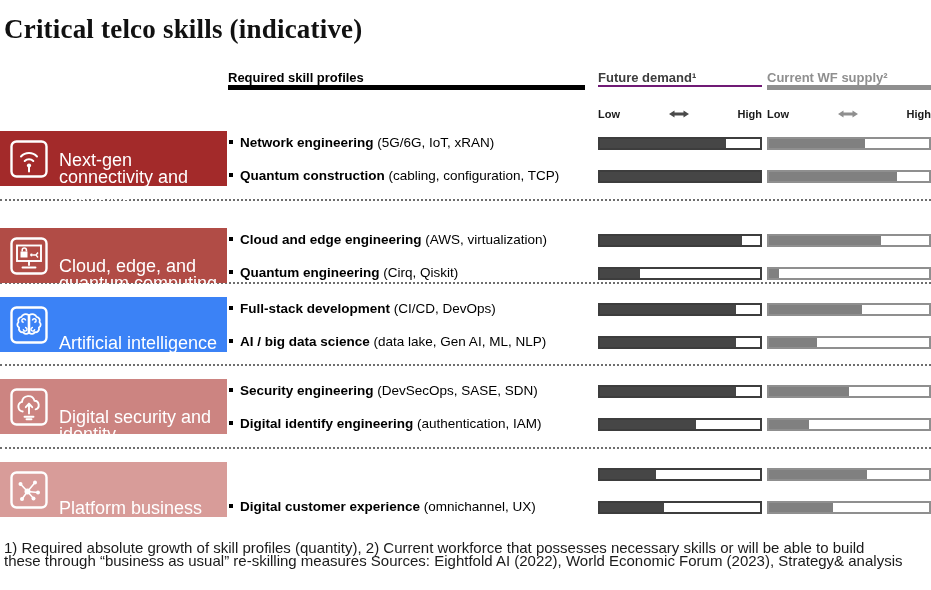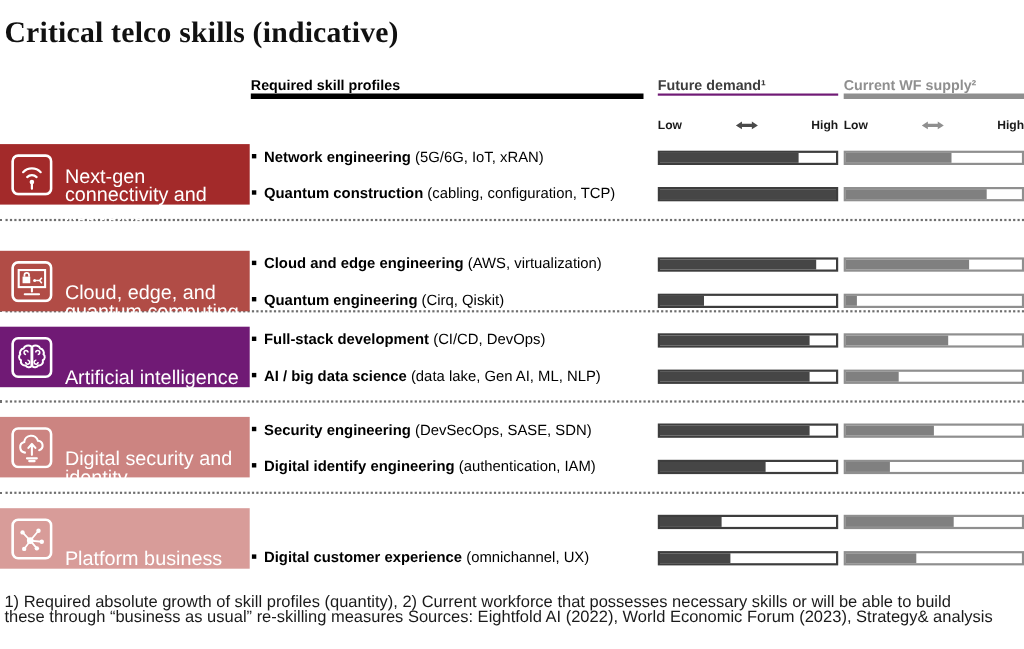--- a/index.html
+++ b/index.html
@@ -136,21 +136,21 @@
       </div>
     <div class="bar supply b1">
         <div class="fill" style="width: 70%;"></div>
       </div>
     <div class="bar supply b2">
         <div class="fill" style="width: 6%;"></div>
       </div>
   </div>
 
   <div class="group" style="top:297px">
-    <div class="cat-box" style="background: #701a75; align-items: center;">
+    <div class="cat-box" style="background: #3b82f6; align-items: center;">
       <span class="cat-icon">
         <svg width="38" height="38" viewBox="0 0 38 38">
             <rect x="1.5" y="1.5" width="35" height="35" rx="5" fill="none" stroke="#fff" stroke-width="2.4"></rect>
             <path d="M18.6 9c-2.8-1.9-6.5-.7-7.1 1.9-2.6.3-4 3-3 5.2-1.8 1.5-1.5 4.4.6 5.4-.8 2.7 1.4 5.2 4.2 4.7 1 1.8 3.7 2.2 5.3.8z" fill="none" stroke="#fff" stroke-width="1.8" stroke-linejoin="round"></path>
             <path d="M19.4 9c2.8-1.9 6.5-.7 7.1 1.9 2.6.3 4 3 3 5.2 1.8 1.5 1.5 4.4-.6 5.4.8 2.7-1.4 5.2-4.2 4.7-1 1.8-3.7 2.2-5.3.8z" fill="none" stroke="#fff" stroke-width="1.8" stroke-linejoin="round"></path>
             <path d="M15.5 14.5a1.8 1.8 0 1 0-1.8 1.8M22.5 14.5a1.8 1.8 0 1 1 1.8 1.8M15 21.5a1.8 1.8 0 1 1-1.6 1.6M23 21.5a1.8 1.8 0 1 0 1.6 1.6" fill="none" stroke="#fff" stroke-width="1.4"></path>
           </svg>
       </span>
       <span class="cat-label">Artificial intelligence</span>
     </div>

